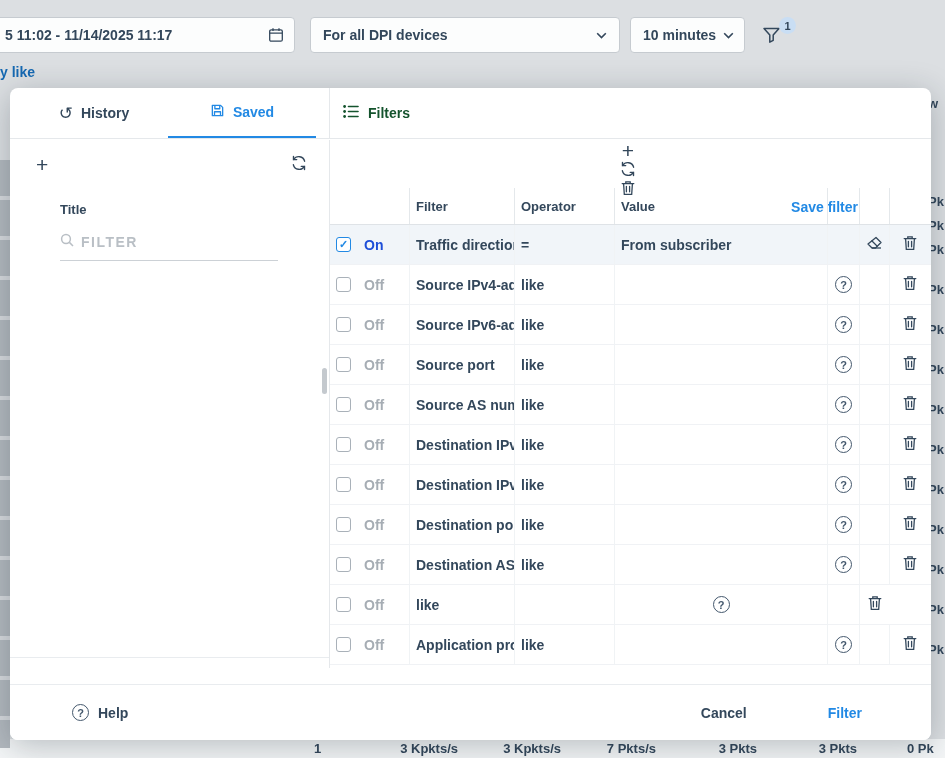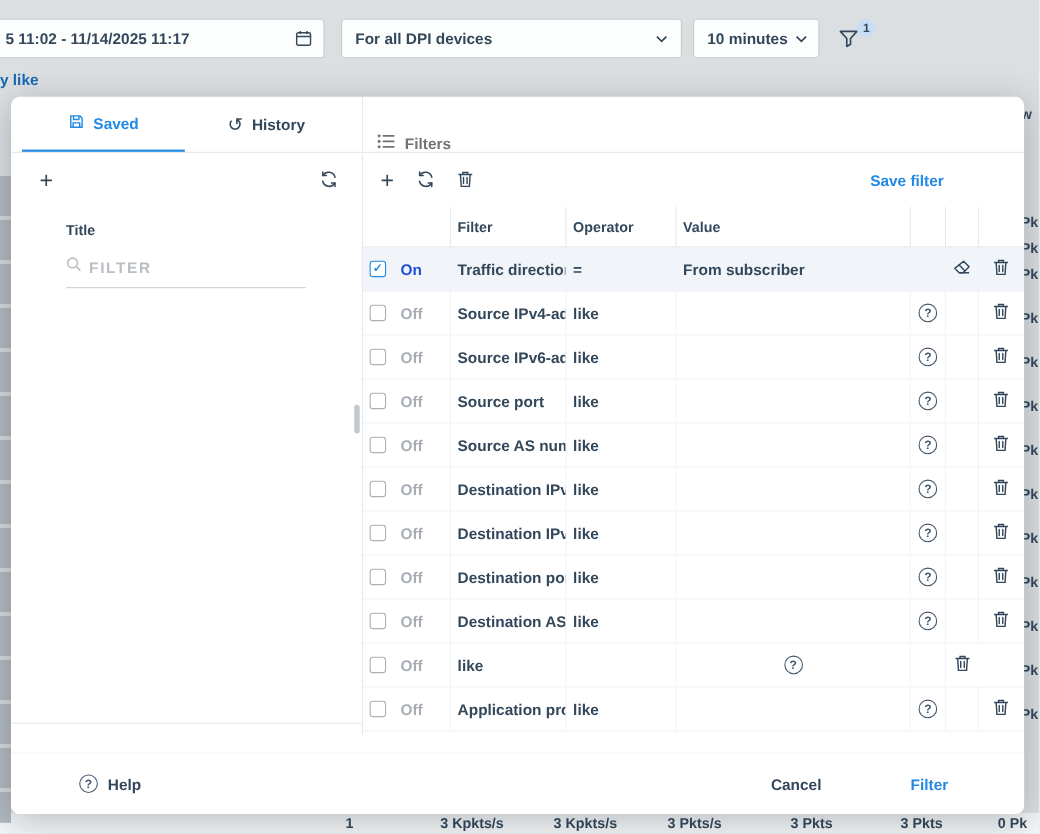--- a/index.html
+++ b/index.html
@@ -48,21 +48,21 @@
     box-shadow:0 6px 32px rgba(25,38,50,.28);
   }
   .mheader { height:51px; border-bottom:1px solid #e5e8eb; display:flex; }
   .tabs { width:320px; flex:none; border-right:1px solid #e5e8eb; display:flex; padding-left:10px; }
   .tab {
     width:148px; display:flex; align-items:center; justify-content:center; gap:8px;
     font-size:14px; font-weight:700; color:#33475b; cursor:pointer;
   }
   .tab.active { color:#2289e4; border-bottom:2px solid #2289e4; }
   .hist-ic::before { content:"↺"; font-size:17px; font-weight:400; line-height:1; }
-  .panel-title { display:flex; align-items:flex-end; gap:9px; padding-left:13px; color:#737373; font-size:14px; font-weight:700; }
+  .panel-title { display:flex; align-items:center; gap:9px; padding-left:13px; color:#14532d; font-size:14px; font-weight:700; }
 
   .mbody { position:absolute; top:52px; bottom:72px; left:0; right:0; display:flex; }
 
   
   .left-pane { width:320px; flex:none; border-right:1px solid #e5e8eb; position:relative; }
   .lp-toolbar { height:48px; display:flex; align-items:center; padding:0 22px 0 26px; }
   .icon-btn { background:none; border:none; color:#33475b; display:flex; align-items:center; justify-content:center; padding:0; }
   .plus-ic::before { content:"+"; font-size:21px; font-weight:400; line-height:1; color:#33475b; }
   .ml-auto { margin-left:auto; }
   .lp-title { margin:14px 0 0 50px; font-size:13px; font-weight:700; }
@@ -73,21 +73,21 @@
   .lp-filter input {
     border:none; outline:none; background:none; width:180px;
     font:600 14px "Liberation Sans", sans-serif; letter-spacing:1.5px; color:#33475b;
   }
   .lp-filter input::placeholder { color:#b9bfc5; font-weight:600; letter-spacing:1.5px; }
   .lp-bottomline { position:absolute; left:0; right:0; bottom:10px; border-top:1px solid #e9ecef; }
   .lp-scroll { position:absolute; right:2px; top:228px; width:5px; height:26px; border-radius:3px; background:#c4c9ce; cursor:pointer; }
 
   
   .right-pane { flex:1; position:relative; overflow:hidden; }
-  .rp-toolbar { height:48px; display:flex; align-items:center; padding-left:16px; }
+  .rp-toolbar { height:48px; display:flex; align-items:center; padding-left:16px;flex-direction:column; }
   .rp-toolbar .tbtn { margin-right:21px; }
   .save-filter { margin-left:auto; margin-right:73px; color:#2289e4; font-size:14px; font-weight:700; background:none; border:none; }
 
   .grid8 { display:grid; grid-template-columns:26px 54px 105px 100px 213px 32px 30px 40px; }
   .rp-header { height:37px; border-bottom:1px solid #dfe3e7; font-size:13px; font-weight:700; }
   .rp-header .hc { height:100%; display:flex; align-items:center; padding-left:6px; overflow:hidden; }
   .rp-header .hc.b { border-right:1px solid #e4e8eb; }
 
   .frow { height:40px; border-bottom:1px solid #f0f2f5; font-size:14px; }
   .frow .cell { height:100%; display:flex; align-items:center; overflow:hidden; white-space:nowrap; }
@@ -179,42 +179,42 @@
 <span class="pk" style="left:928px; top:482px;">Pk</span>
 <span class="pk" style="left:928px; top:522px;">Pk</span>
 <span class="pk" style="left:928px; top:562px;">Pk</span>
 <span class="pk" style="left:928px; top:602px;">Pk</span>
 <span class="pk" style="left:928px; top:642px;">Pk</span>
 
 <div class="bottom-strip"></div>
 <span class="bv" style="left:314px;">1</span>
 <span class="bv" style="right:487px;">3 Kpkts/s</span>
 <span class="bv" style="right:384px;">3 Kpkts/s</span>
-<span class="bv" style="right:289px;">3 Pkts/s</span>
+<span class="bv" style="right:289px;">7 Pkts/s</span>
 <span class="bv" style="right:188px;">3 Pkts</span>
 <span class="bv" style="right:88px;">3 Pkts</span>
 <span class="bv" style="left:907px;">0 Pk</span>
 
 <div class="modal">
 
   <div class="mheader">
     <div class="tabs">
+      <div class="tab">
+        <span class="hist-ic"></span>
+        <span>History</span>
+      </div>
       <div class="tab active">
         <span>
           <svg width="15" height="15" viewBox="0 0 16 16" fill="none" stroke="currentColor" stroke-width="1.4" stroke-linejoin="round">
               <path d="M2.5 2.5h8.8l2.2 2.2v8.8H2.5z"></path>
               <path d="M5.2 2.7v3.4h5.2V2.7"></path>
               <path d="M4.8 13.2V9.3h6.4v3.9"></path>
             </svg>
         </span>
         <span>Saved</span>
-      </div>
-      <div class="tab">
-        <span class="hist-ic"></span>
-        <span>History</span>
       </div>
     </div>
     <div class="panel-title">
       <span>
         <svg width="16" height="13" viewBox="0 0 16 13">
             <g stroke="currentColor" stroke-width="1.6" stroke-linecap="round">
               <line x1="5.5" y1="1.5" x2="15" y2="1.5"></line>
               <line x1="5.5" y1="6.5" x2="15" y2="6.5"></line>
               <line x1="5.5" y1="11.5" x2="15" y2="11.5"></line>
             </g>

